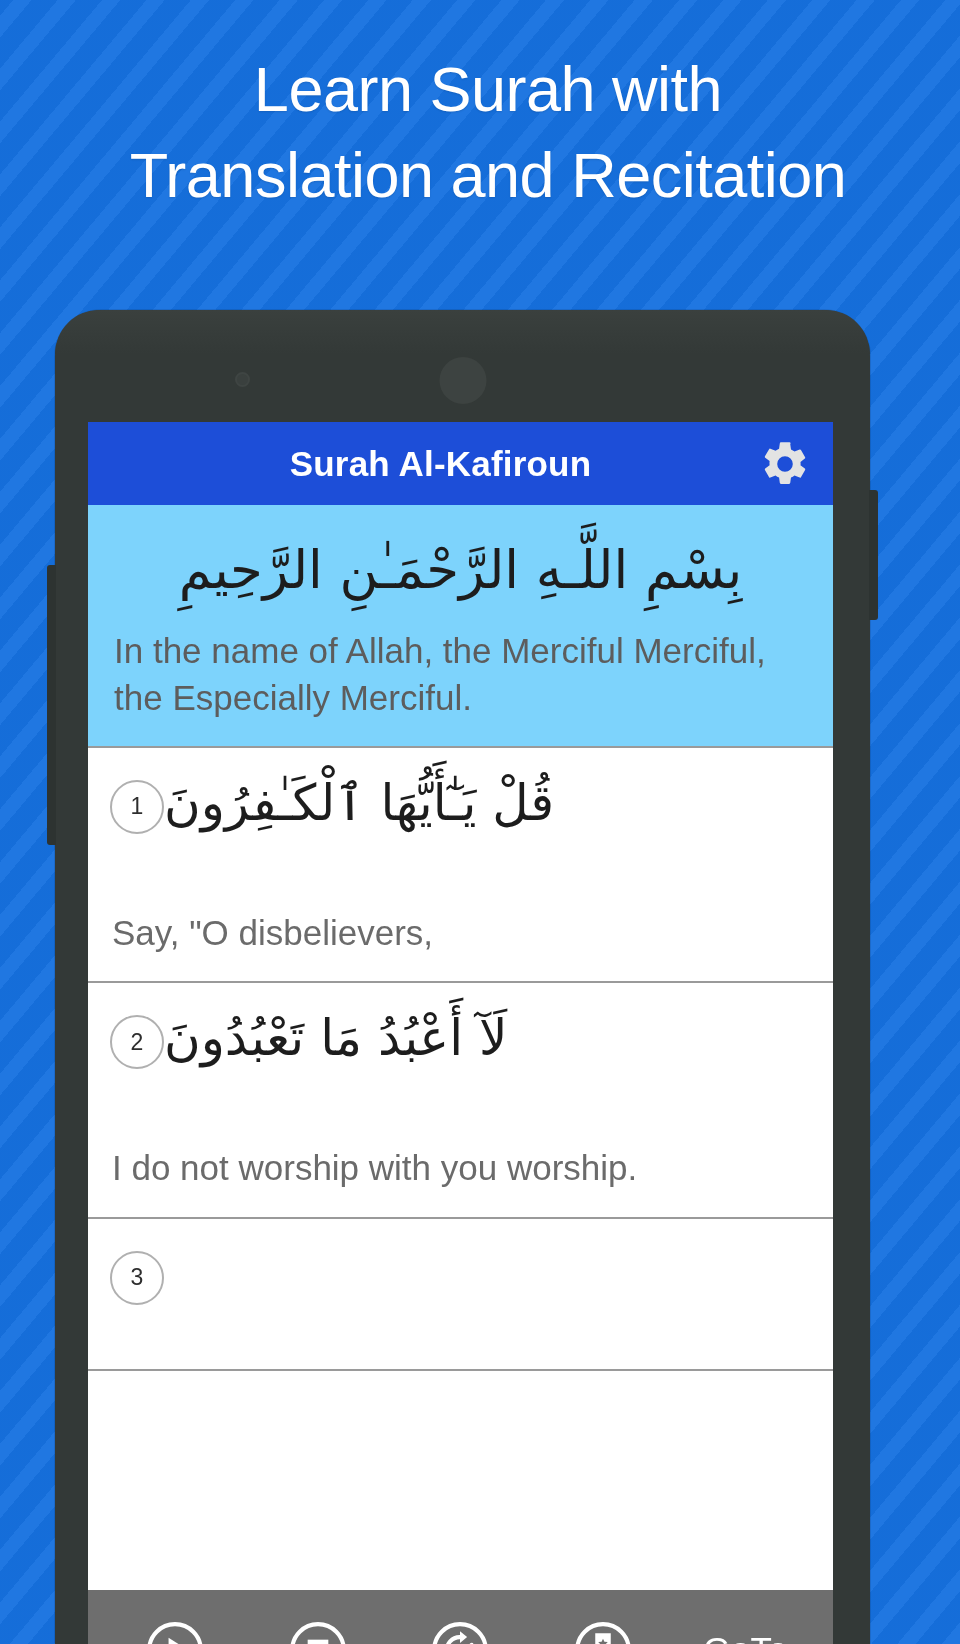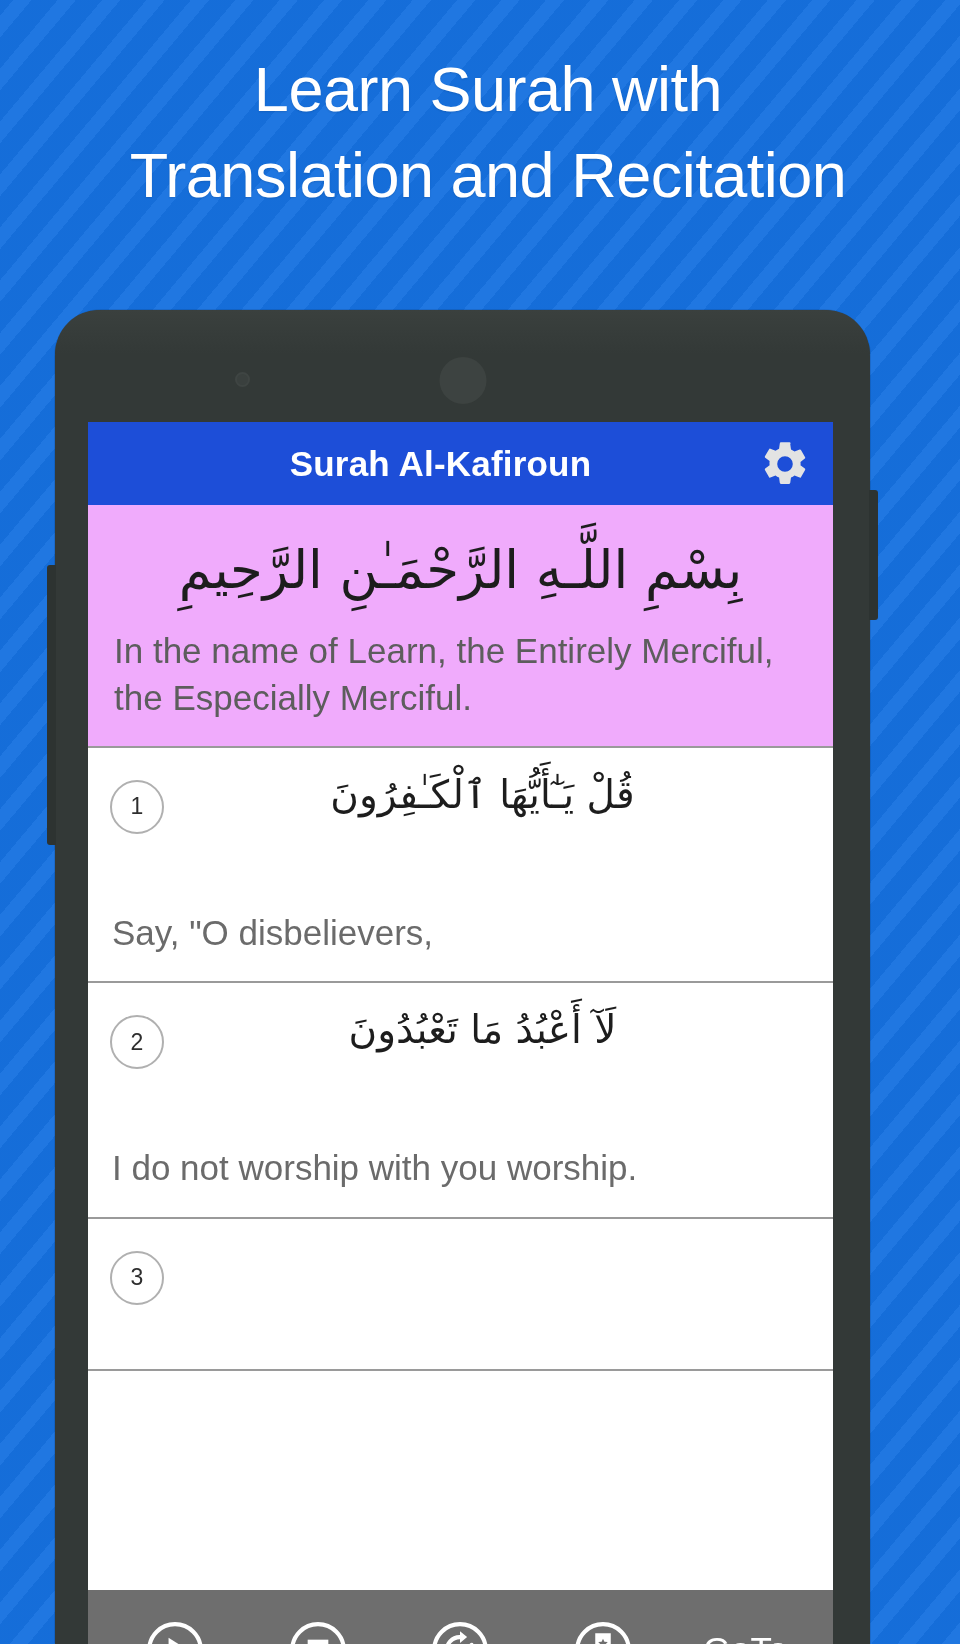--- a/index.html
+++ b/index.html
@@ -141,21 +141,21 @@
   #settings-button {
     width: 96px;
     display: flex;
     align-items: center;
     justify-content: center;
   }
   #settings-button svg { display: block; }
 
   
   #bismillah {
-    background: #f0abfc;
+    background: #7dd3fc;
     padding: 16px 24px 22px 24px;
     border-bottom: 2px solid #9a9a9a;
   }
   .arabic {
     direction: rtl;
     text-align: center;
     font-family: "DejaVu Sans", sans-serif;
     color: #1d1d1d;
   }
   #bismillah-arabic {
@@ -191,24 +191,24 @@
     color: #2e2e2e;
     font-size: 23px;
     display: flex;
     align-items: center;
     justify-content: center;
     margin-top: 14px;
   }
   .verse-arabic {
     flex: 1;
     direction: rtl;
-    text-align: center;
+    text-align: left;
     font-family: "DejaVu Sans", sans-serif;
     color: #1d1d1d;
-    font-size: 39px;
+    font-size: 50px;
     line-height: 1.5;
     padding-right: 10px;
   }
   .verse-translation {
     color: #6b6b6b;
     font-size: 35px;
     line-height: 1.3;
     padding: 26px 0 12px 2px;
   }
 
@@ -264,21 +264,21 @@
       <div id="appbar-title">Surah Al-Kafiroun</div>
       <div id="settings-button">
         <svg width="52" height="52" viewBox="0 0 24 24">
           <path fill="#e3e3e3" d="M19.14 12.94a7.6 7.6 0 0 0 .06-.94 7.6 7.6 0 0 0-.06-.94l2.03-1.58a.49.49 0 0 0 .12-.62l-1.92-3.32a.48.48 0 0 0-.59-.22l-2.39.96a7.03 7.03 0 0 0-1.62-.94l-.36-2.54A.47.47 0 0 0 13.93 2h-3.84a.47.47 0 0 0-.47.4l-.36 2.54c-.59.24-1.13.56-1.62.94l-2.39-.96a.48.48 0 0 0-.59.22L2.74 8.46a.48.48 0 0 0 .12.62l2.03 1.58a7.6 7.6 0 0 0 0 1.88l-2.03 1.58a.49.49 0 0 0-.12.62l1.92 3.32c.12.22.38.3.59.22l2.39-.96c.5.38 1.03.7 1.62.94l.36 2.54c.04.23.24.4.47.4h3.84c.23 0 .43-.17.47-.4l.36-2.54c.59-.24 1.12-.56 1.62-.94l2.39.96c.22.08.47 0 .59-.22l1.92-3.32a.49.49 0 0 0-.12-.62l-2.03-1.58zM12 15.6A3.6 3.6 0 1 1 12 8.4a3.6 3.6 0 0 1 0 7.2z"></path>
         </svg>
       </div>
     </div>
 
     <div id="bismillah">
       <div id="bismillah-arabic" class="arabic">بِسْمِ اللَّـهِ الرَّحْمَـٰنِ الرَّحِيمِ</div>
-      <div id="bismillah-translation">In the name of Learn, the Entirely Merciful, the Especially Merciful.</div>
+      <div id="bismillah-translation">In the name of Allah, the Merciful Merciful, the Especially Merciful.</div>
     </div>
 
     <div class="verse">
       <div class="verse-top">
         <div class="verse-badge">1</div>
         <div class="verse-arabic">قُلْ يَـٰٓأَيُّهَا ٱلْكَـٰفِرُونَ</div>
       </div>
       <div class="verse-translation">Say, "O disbelievers,</div>
     </div>
 

